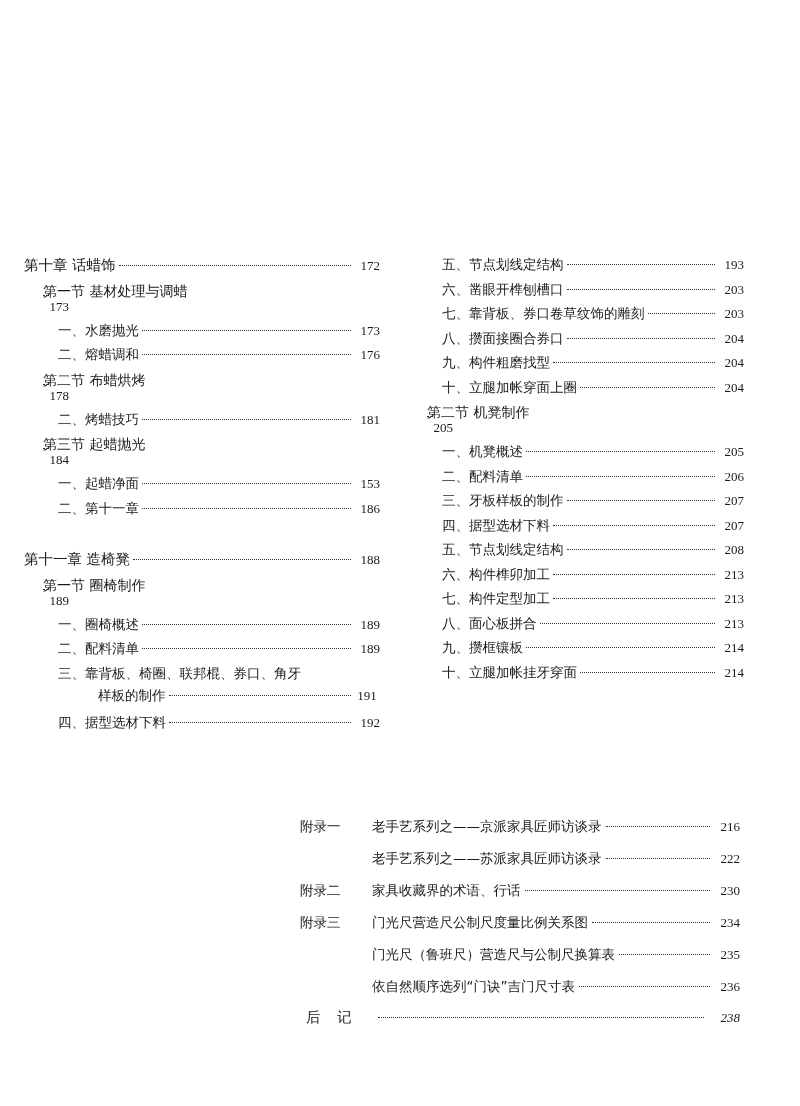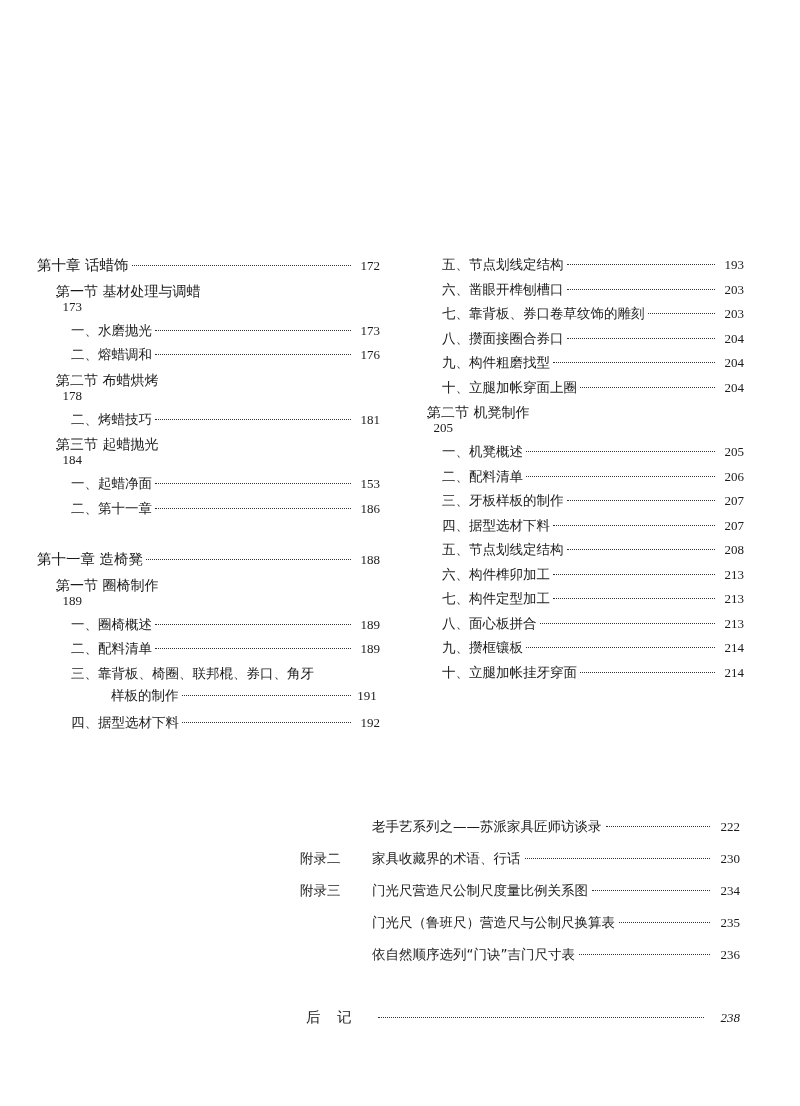--- a/index.html
+++ b/index.html
@@ -27,21 +27,21 @@
     left: 0;
     top: 258px;
     width: 800px;
     display: flex;
     flex-direction: row;
   }
   .col {
     width: 400px;
     box-sizing: border-box;
   }
-  .col-left { padding-left: 37px; padding-right: 20px; }
+  .col-left { padding-left: 24px; padding-right: 20px; }
   .col-right { padding-left: 8px; padding-right: 56px; }
 
   .entry {
     display: flex;
     align-items: baseline;
     font-size: 13.5px;
     line-height: 1.0;
     margin-bottom: 11px;
     white-space: nowrap;
   }
@@ -333,20 +333,26 @@
         <div class="entry lvl-item">
           <span class="label">十、立腿加帐挂牙穿面</span>
           <span class="dots"></span>
           <span class="page-num">214</span>
         </div>
       </div>
   </div>
 
   <div class="appendix" id="appendix">
       <div class="app-row">
+        <span class="app-key">附录一</span>
+        <span class="app-text">老手艺系列之——京派家具匠师访谈录</span>
+        <span class="app-dots"></span>
+        <span class="app-num">216</span>
+      </div>
+      <div class="app-row">
         <span class="app-key blank"></span>
         <span class="app-text">老手艺系列之——苏派家具匠师访谈录</span>
         <span class="app-dots"></span>
         <span class="app-num">222</span>
       </div>
       <div class="app-row">
         <span class="app-key">附录二</span>
         <span class="app-text">家具收藏界的术语、行话</span>
         <span class="app-dots"></span>
         <span class="app-num">230</span>

